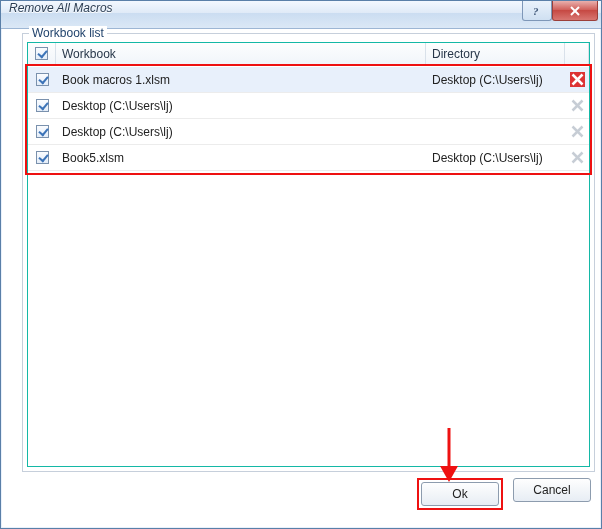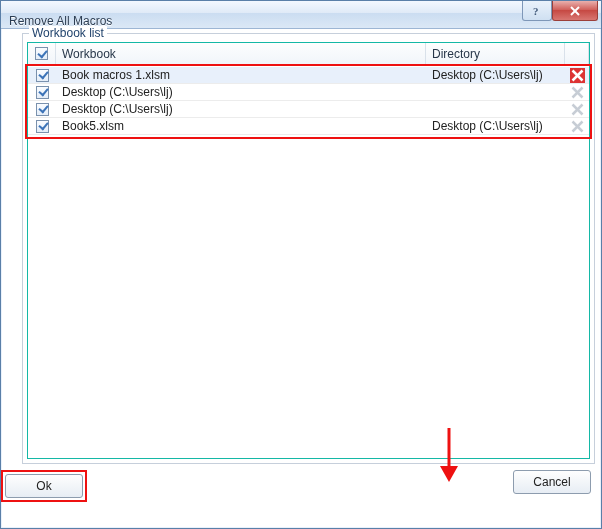--- a/index.html
+++ b/index.html
@@ -20,22 +20,23 @@
     background: #fff;
     display: flex;
     flex-direction: column;
     box-shadow: inset 0 0 0 1px #e9f1fb;
   }
   .titlebar {
     height: 28px;
     background: linear-gradient(#f3f8ff, #dfeaf7 45%, #cbddf1 46%, #dbe8f6);
     border-bottom: 1px solid #9db6d4;
     display: flex;
-    align-items: flex-end;
+    align-items: flex-start;
     padding: 0 0 0 8px;
+    font-style: italic;
   }
   .titlebar .title {
     flex: 1;
     color: #2b3d53;
     text-shadow: 0 1px 0 #fff;
   }
   .titlebar .winbtns {
     display: flex;
     gap: 0;
     align-items: flex-start;
@@ -113,21 +114,21 @@
   .rows {
     border: 2px solid #e11;
     position: absolute;
     left: -3px;
     right: -3px;
     top: -1px;
     padding: 1px 1px 2px 1px;
   }
   .row {
     display: flex;
-    height: 17px;
+    height: 26px;
     align-items: stretch;
     border-bottom: 1px solid #ececec;
   }
   .row.sel { background: #e8f0fb; }
   .row > div {
     display: flex;
     align-items: center;
     padding: 0 6px;
   }
   .row .col-check { width:28px; justify-content:center; padding:0;}
@@ -170,23 +171,23 @@
     align-items:center;
     gap:6px;
     color:#222;
     font: inherit;
   }
   .btn .tri {
     width:0;height:0;border-left:4px solid transparent;border-right:4px solid transparent;border-top:5px solid #4a5a70;
   }
   .footer {
     display:flex;
-    justify-content:space-between;
+    justify-content:flex-end;
     gap:10px;
-    padding: 6px 10px 26px 0;
+    padding: 6px 10px 18px 0;
     position: relative;
   }
   .okwrap {
     border: 2px solid #e11;
     padding: 2px;
     display:inline-flex;
   }
   .btn.ok, .btn.cancel { width:78px; justify-content:center; }
   .arrow {
     position:absolute;

